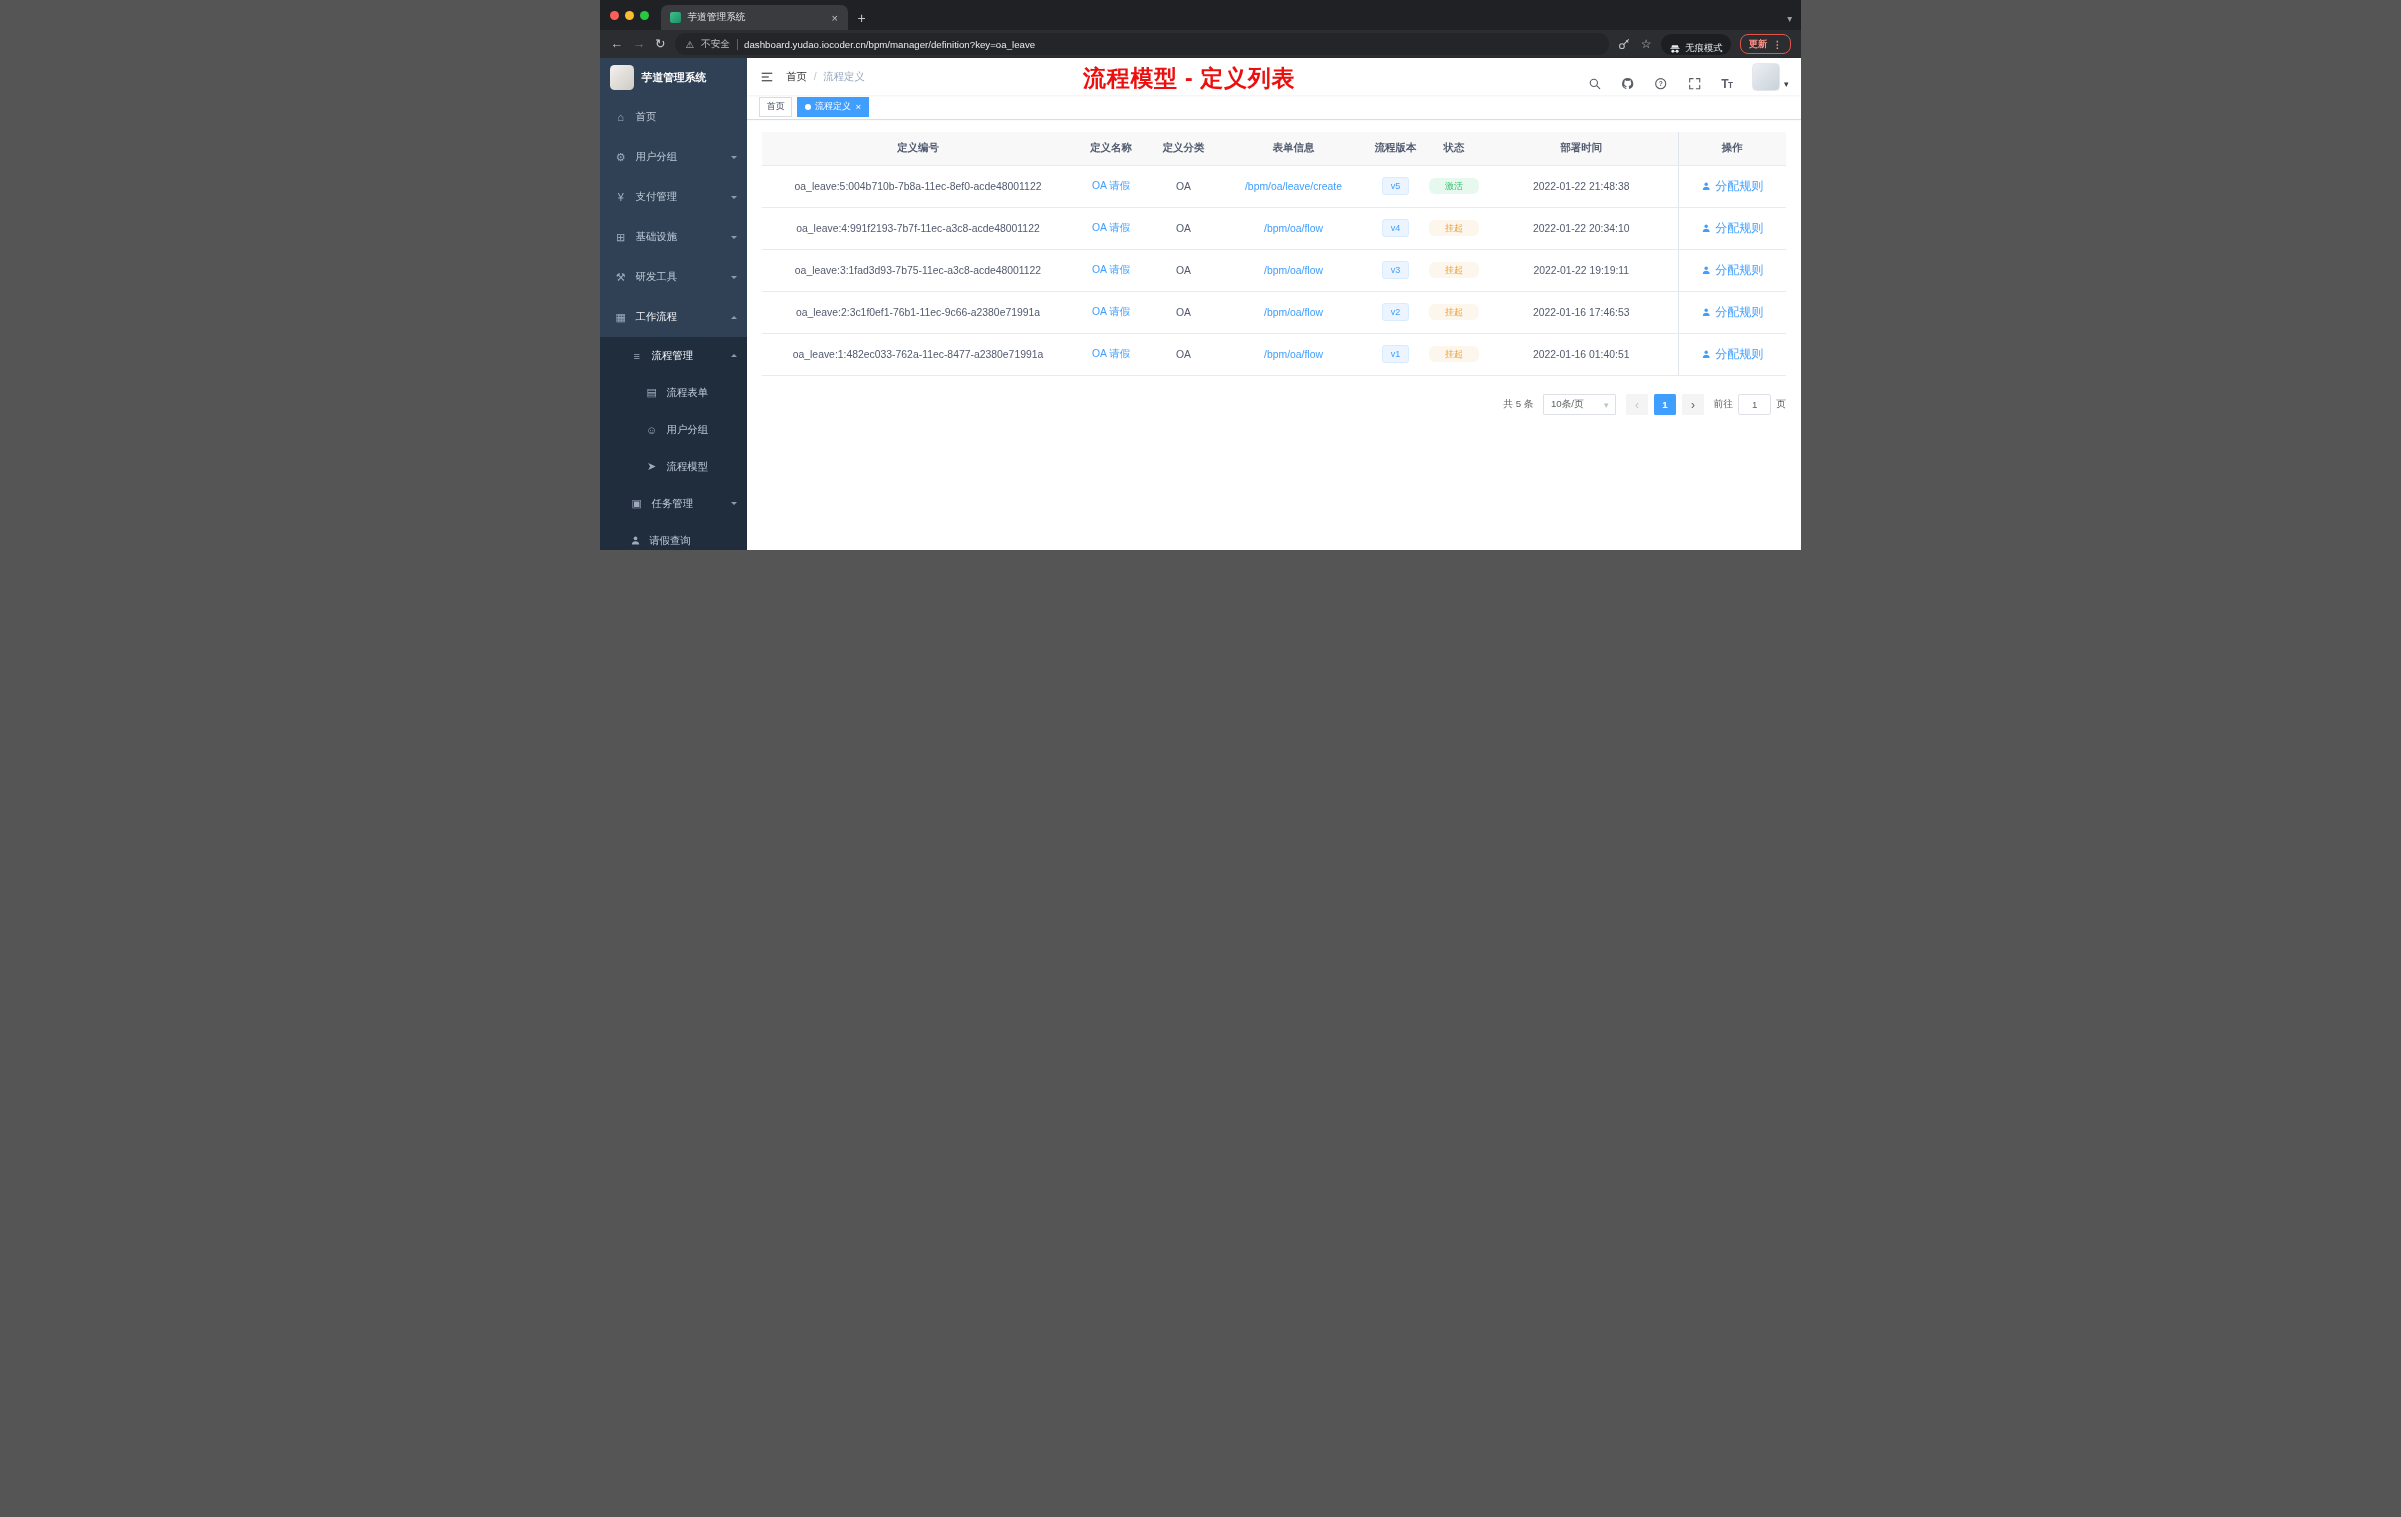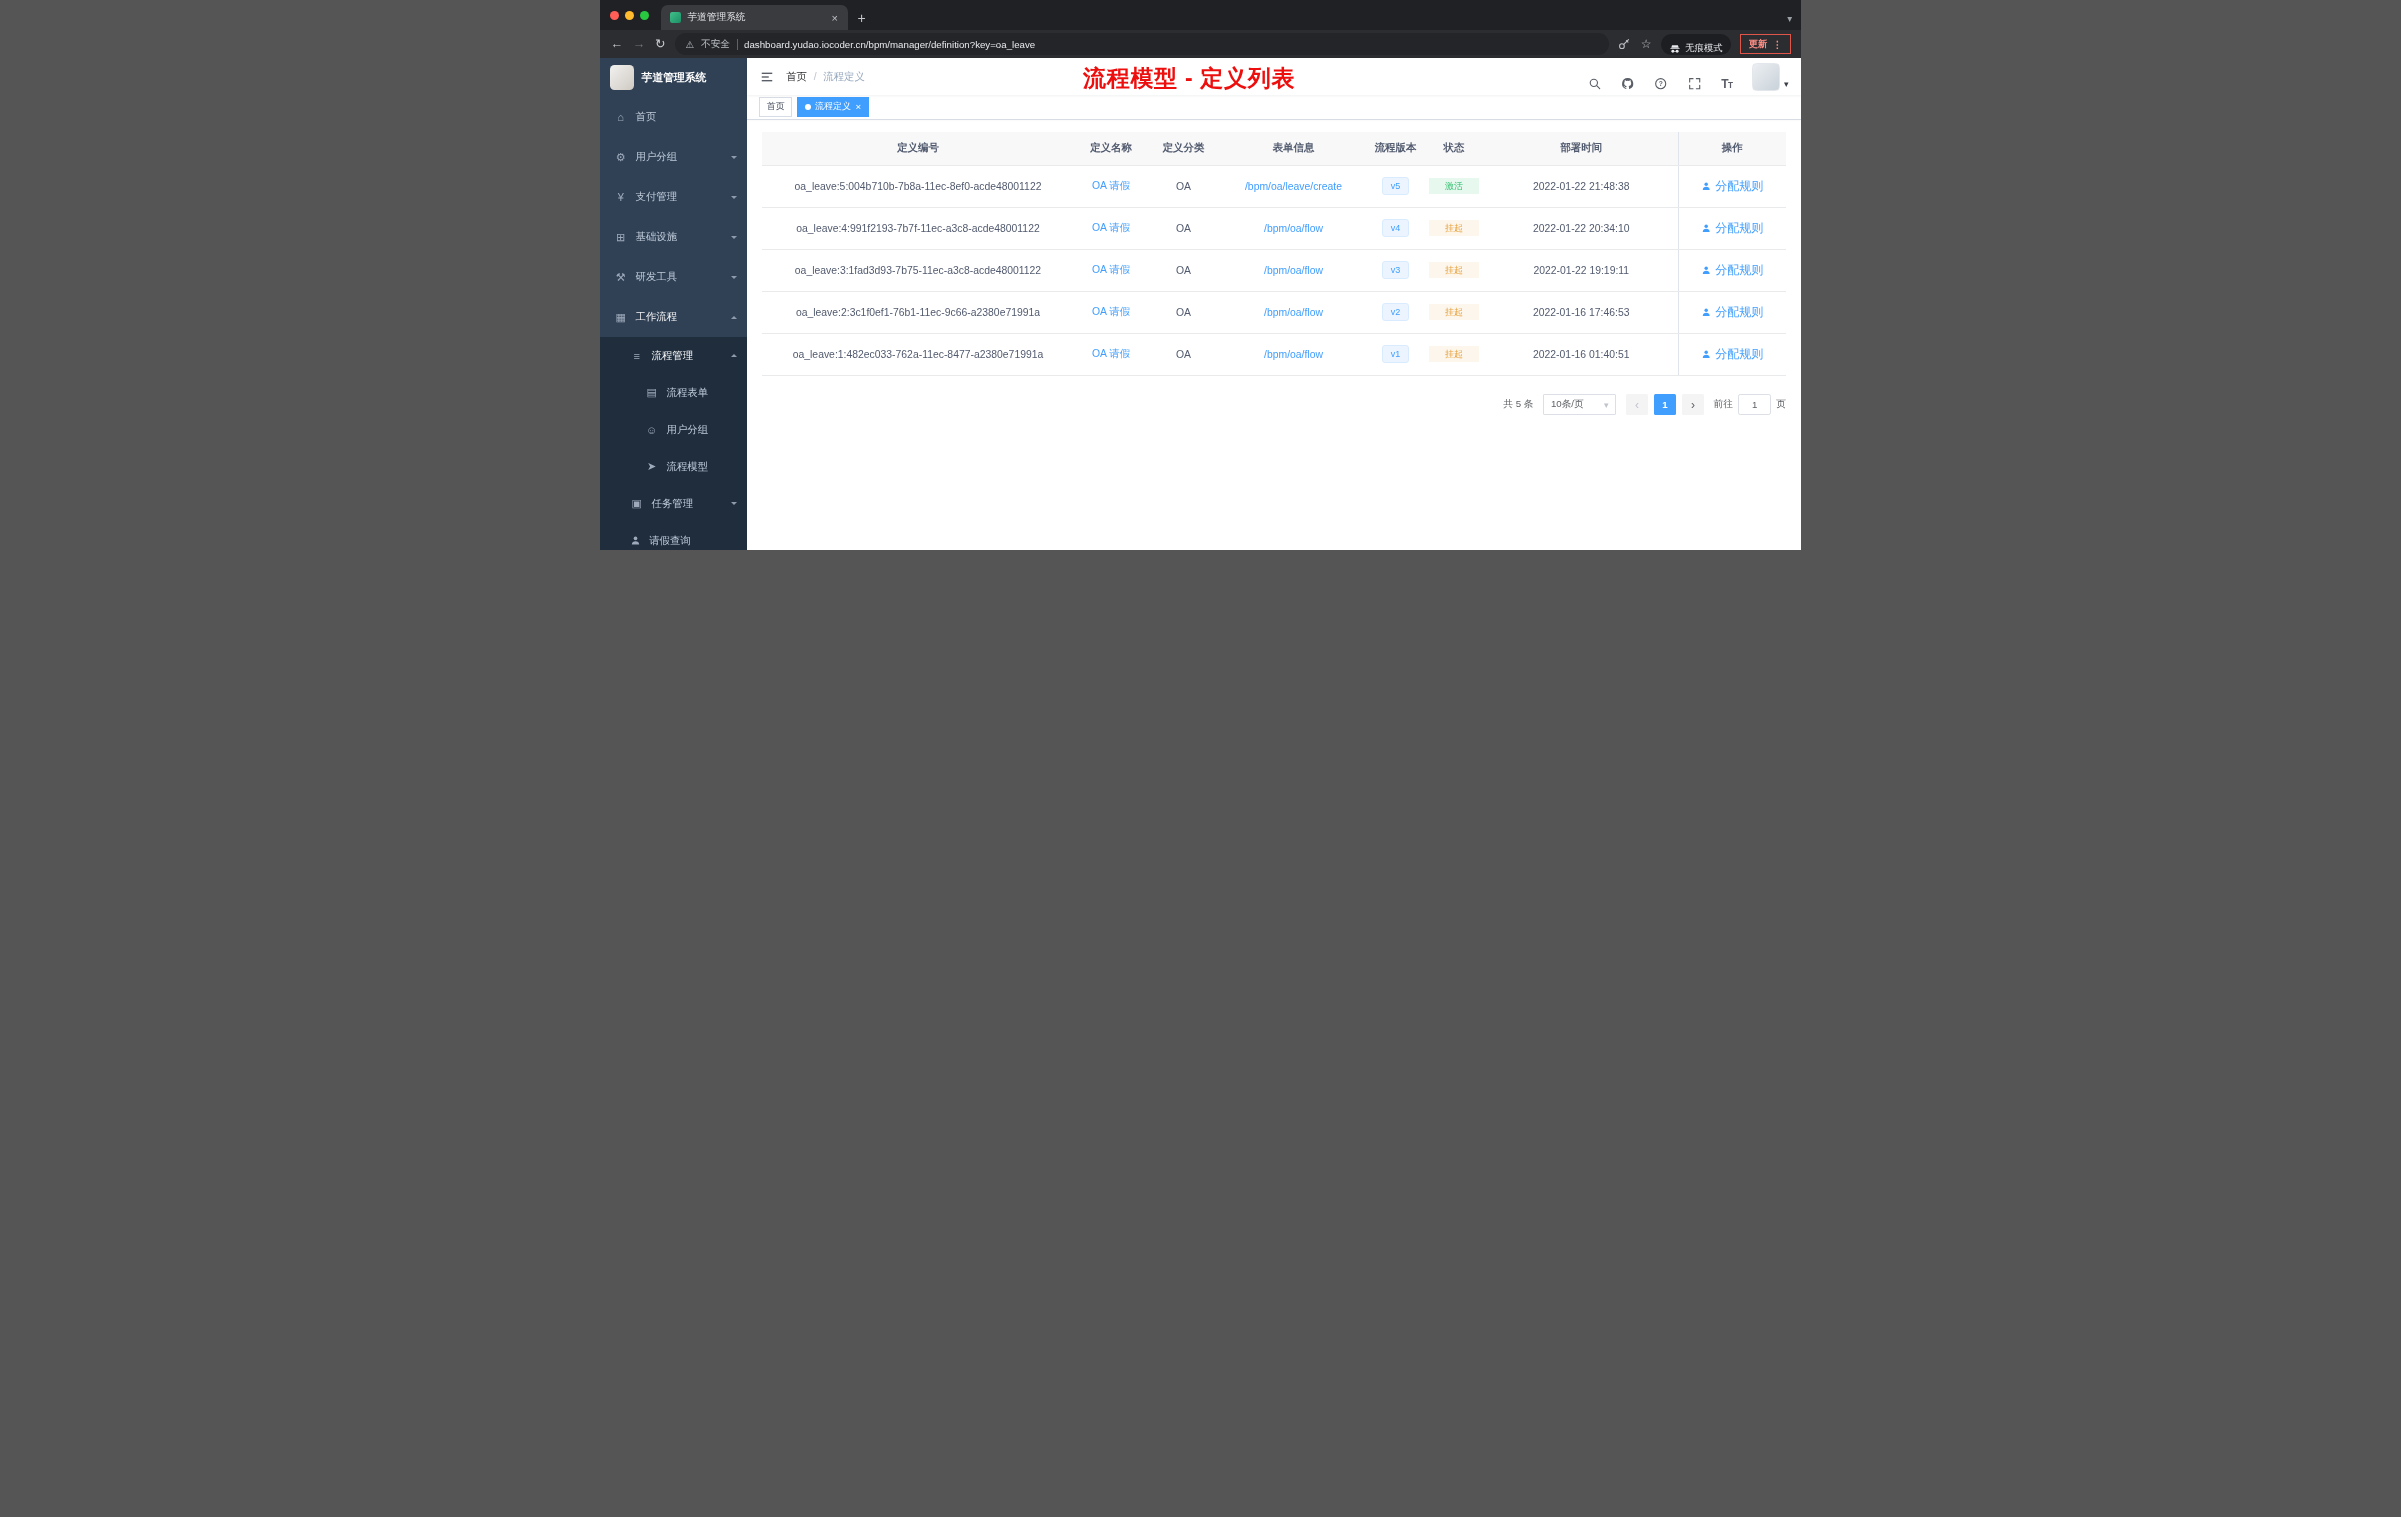--- a/index.html
+++ b/index.html
@@ -24,21 +24,21 @@
   .navbtn{font-size:12.6px;color:#cfd2d6;line-height:1;}
   .navbtn.dim{color:#74777c;}
   .urlzone{flex:1;height:21.5px;background:#232529;border-radius:11px;display:flex;align-items:center;gap:6.7px;padding:0 10.4px;font-size:9.7px;color:#e8eaed;overflow:hidden;white-space:nowrap;}
   .warn{color:#bdc1c6;font-size:9.7px;}
   .seclabel{color:#bdc1c6;}
   .vsep{width:0.7px;height:11px;background:#5f6368;}
   .toolicon{width:12.6px;height:12.6px;color:#bdc1c6;flex:none;}
   .star{font-size:12px;color:#bdc1c6;}
   .incog{height:21px;background:#1d1e21;border-radius:10.4px;display:flex;align-items:flex-end;gap:4px;padding:0 8.2px;color:#e8eaed;font-size:9.3px;}
   .incog svg{width:12px;height:12px;color:#e8eaed;}
-  .update{height:20px;border:1.5px solid #e0554a;border-radius:0;display:flex;align-items:center;gap:5.2px;padding:0 7.4px;color:#ff8f86;font-size:9.3px;font-weight:700;}
+  .update{height:20px;border:1.5px solid #e0554a;border-radius:8px;display:flex;align-items:center;gap:5.2px;padding:0 7.4px;color:#ff8f86;font-size:9.3px;font-weight:700;}
   .update .dots{font-size:9.7px;color:#ff8f86;}
 
   
   .app{display:flex;height:701px;}
   .sidebar{width:147px;background:#304156;color:#bfcbd9;flex:none;display:flex;flex-direction:column;}
   .logo{height:39px;display:flex;align-items:center;gap:7.4px;padding:0 9.7px;flex:none;}
   .logo-img{width:24.5px;height:24.5px;border-radius:4.5px;background:linear-gradient(135deg,#f2f2f0,#cfc9c2);flex:none;}
   .logo-title{color:#fff;font-size:10.8px;font-weight:700;white-space:nowrap;}
   .mi-row{height:40px;display:flex;align-items:center;gap:8.2px;padding:0 10.4px 0 14px;font-size:10.4px;cursor:pointer;flex:none;}
   .mi-row.sub{background:#1f2d3d;height:37px;}
@@ -78,21 +78,21 @@
   .tag-close{font-size:9.7px;line-height:1;}
 
   
   .content{padding:12px 15px 0;flex:1;overflow:hidden;}
   table{width:100%;border-collapse:collapse;table-layout:fixed;}
   th{height:33px;background:#f8f8f9;color:#515a6e;font-size:10.4px;font-weight:700;text-align:center;border-bottom:0.7px solid #e8eaec;}
   td{height:42px;border-bottom:0.7px solid #e8eaec;color:#515a6e;font-size:10.4px;text-align:center;white-space:nowrap;overflow:hidden;}
   th.opcol,td.opcol{border-left:0.7px solid #dfe4ed;}
   .link{color:#409eff;text-decoration:none;cursor:pointer;}
   .ver{display:inline-block;background:#ecf5ff;border:0.7px solid #d9ecff;color:#409eff;border-radius:3px;font-size:9px;padding:2.2px 7.4px;line-height:1.2;}
-  .st{display:inline-block;border-radius:0;font-size:9px;padding:3px 16px;line-height:1.2;}
+  .st{display:inline-block;border-radius:6px;font-size:9px;padding:3px 16px;line-height:1.2;}
   .st.success{background:#e7f9ef;color:#2dbd6b;}
   .st.warning{background:#fdf6ec;color:#e6a23c;}
   .op{color:#409eff;display:inline-flex;align-items:center;gap:3.7px;cursor:pointer;text-decoration:none;font-size:12px;justify-content:center;}
   .op .person{color:#409eff;width:10.4px;height:10.4px;}
 
   
   .pager{display:flex;justify-content:flex-end;align-items:center;gap:9.7px;margin-top:18.6px;font-size:9.7px;color:#606266;}
   .psel{width:73px;height:21px;border:0.7px solid #dcdfe6;border-radius:1px;display:flex;align-items:center;justify-content:space-between;padding:0 6.7px;color:#606266;cursor:pointer;background:#fff;}
   .psel .caret{color:#c0c4cc;font-size:9px;}
   .pgroup{display:flex;align-items:center;gap:6px;}

